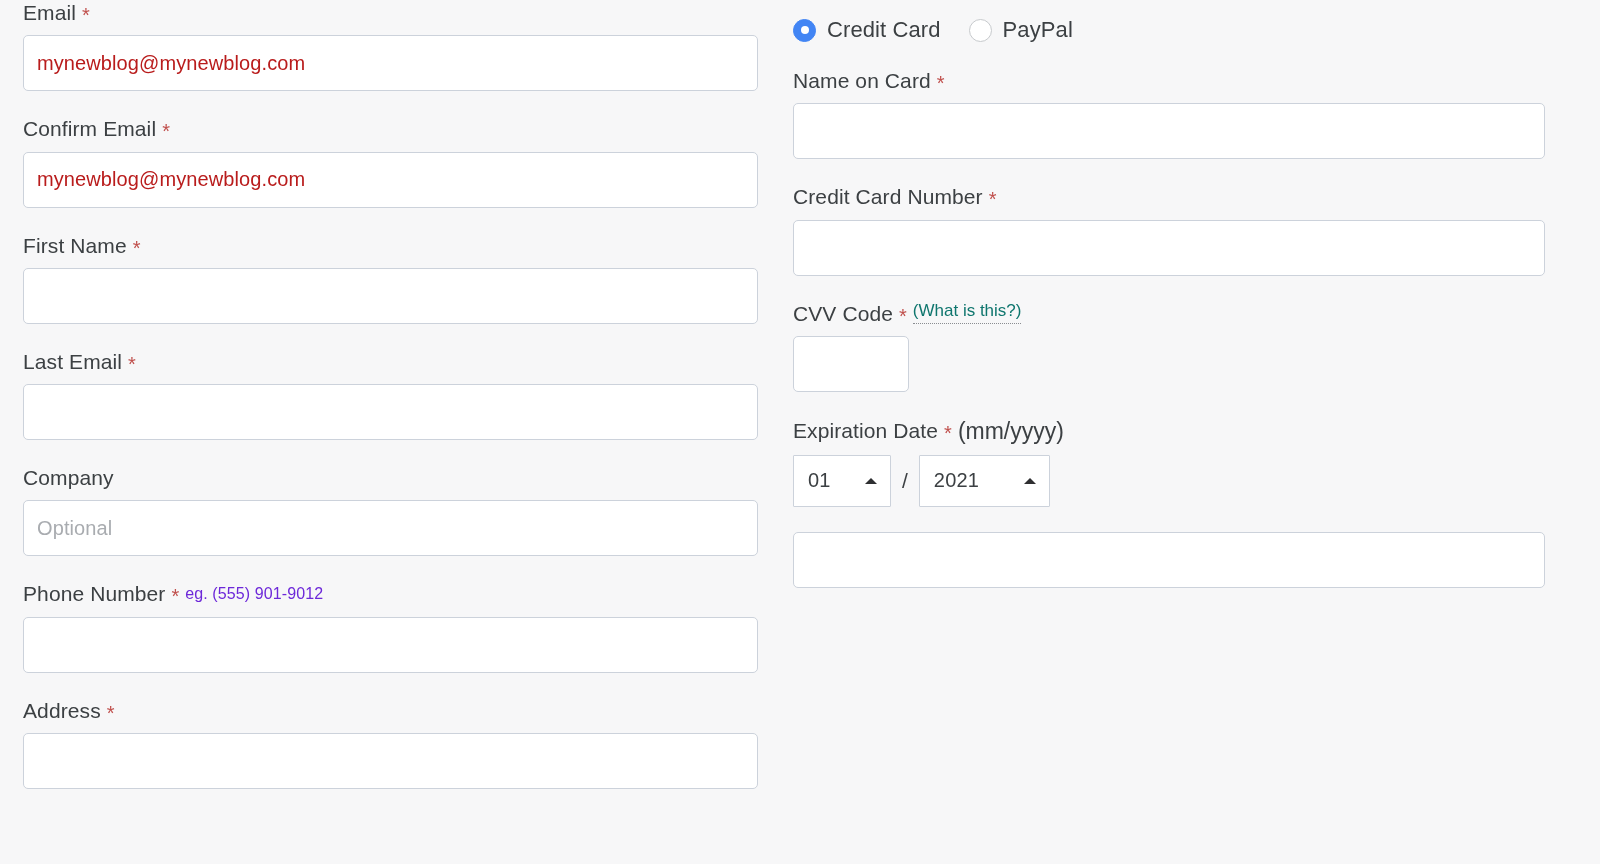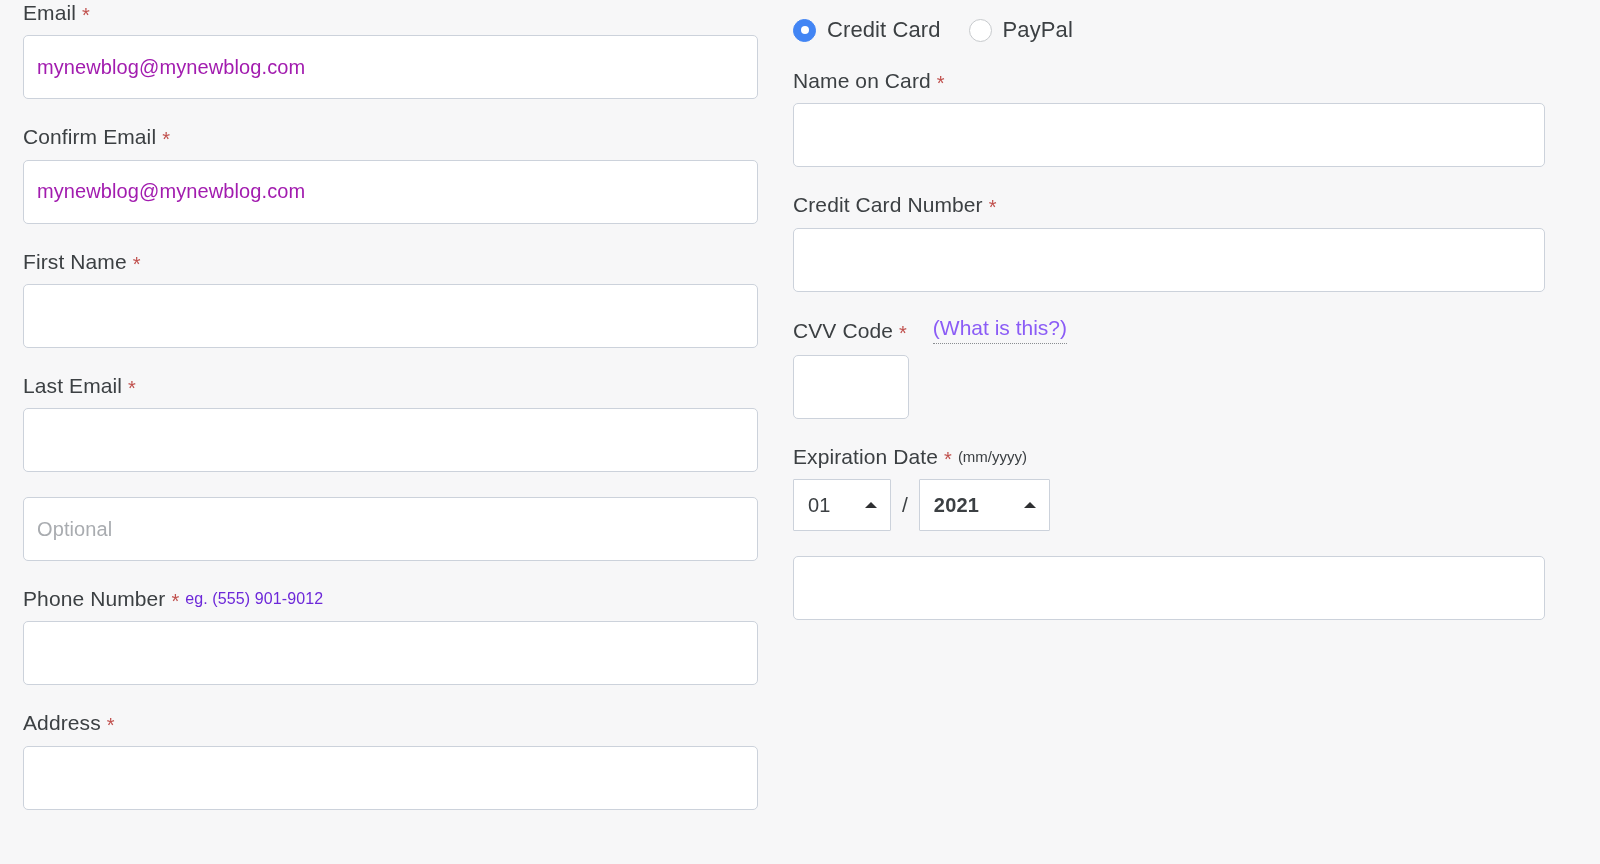--- a/index.html
+++ b/index.html
@@ -52,46 +52,46 @@
     top: 2px;
   }
 
   .hint {
     font-size: 16px;
     color: #6d28d9;
     letter-spacing: .1px;
   }
 
   .hint-paren {
-    font-size: 15px;
+    font-size: 23px;
     color: #3c4043;
   }
 
   .tooltip-link {
-    font-size: 21px;
-    color: #8b5cf6;
+    font-size: 17px;
+    color: #0f766e;
     border-bottom: 1.5px dotted #8a8d91;
     padding-bottom: 2px;
-    margin-left: 20px;
+    margin-left: 0;
     cursor: pointer;
     position: relative;
     top: -2px;
   }
 
   
   .input {
     display: block;
     width: 100%;
-    height: 64px;
+    height: 56px;
     background: #ffffff;
     border: 1px solid #ccd2db;
     border-radius: 5px;
     font-family: "Liberation Sans", sans-serif;
     font-size: 20px;
-    color: #a21caf;
+    color: #b91c1c;
     padding: 0 13px;
     outline: none;
     letter-spacing: .1px;
   }
   .input::placeholder { color: #a9acb0; }
 
   .input-cvv { width: 116px; }
 
   
   .radio-row {
@@ -144,21 +144,21 @@
     height: 52px;
     background: #ffffff;
     border: 1px solid #ccd2db;
     border-radius: 1px;
     display: flex;
     align-items: center;
     padding: 0 14px;
     cursor: pointer;
   }
   .select-month { width: 98px; }
-  .select-year  { width: 131px; font-weight: bold; }
+  .select-year  { width: 131px; }
   .select-value {
     font-size: 20px;
     color: #3c4043;
     letter-spacing: .2px;
   }
   .caret {
     position: absolute;
     right: 13px;
     top: 50%;
     transform: translateY(-50%);
@@ -217,20 +217,23 @@
 
     <div class="field">
       <div class="label-row">
         <span class="label">Last Email</span>
         <span class="req">*</span>
       </div>
       <input class="input" type="text" value="" style="">
     </div>
 
     <div class="field">
+      <div class="label-row">
+        <span class="label">Company</span>
+      </div>
       <input class="input" type="text" placeholder="Optional" style="">
     </div>
 
     <div class="field">
       <div class="label-row">
         <span class="label">Phone Number</span>
         <span class="req">*</span>
         <span class="hint">eg. (555) 901-9012</span>
       </div>
       <input class="input" type="text" value="" style="">

